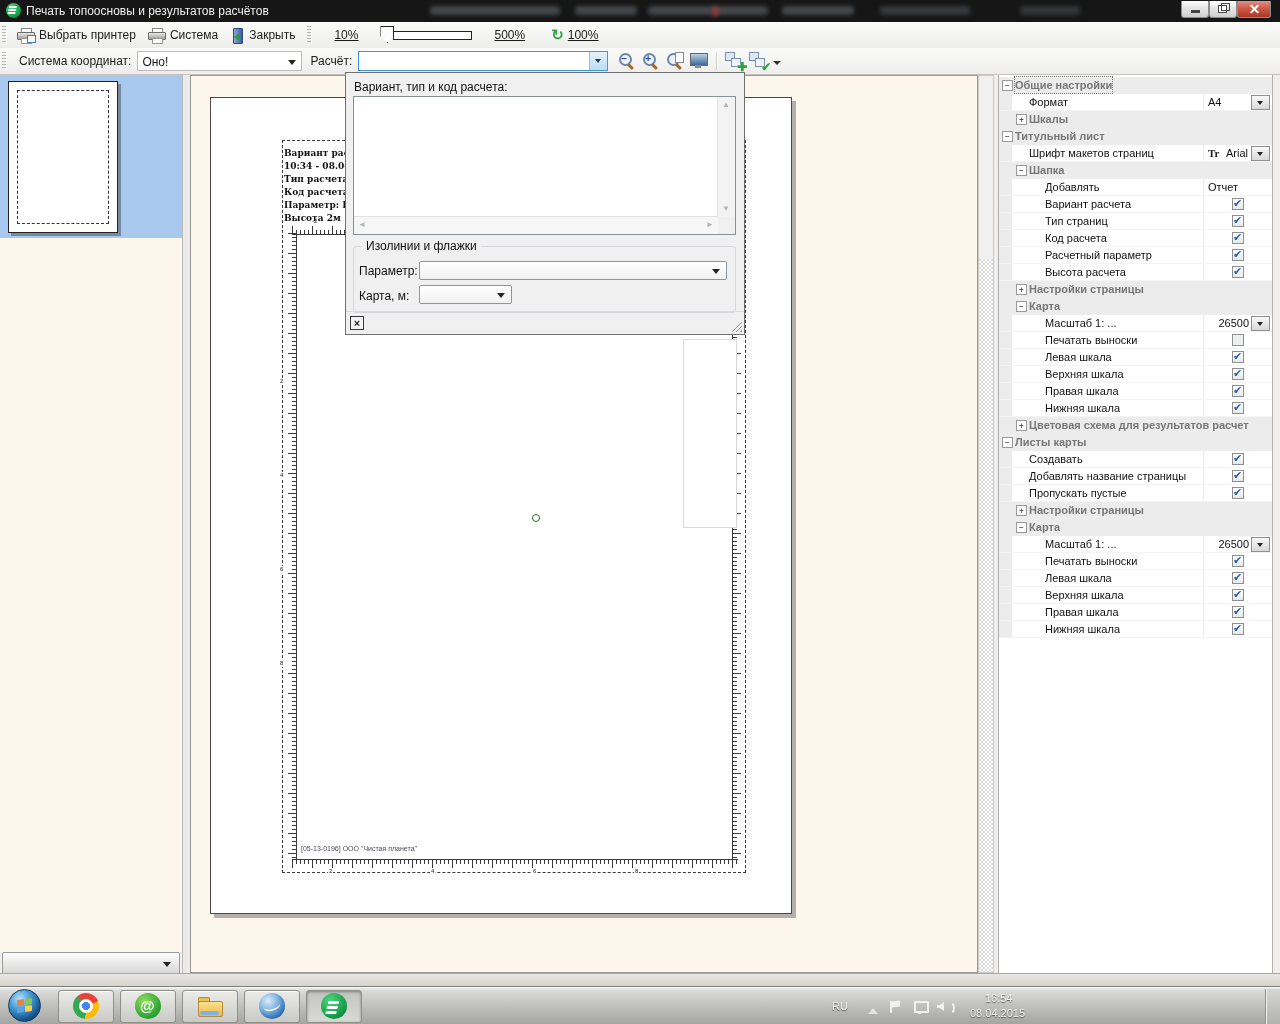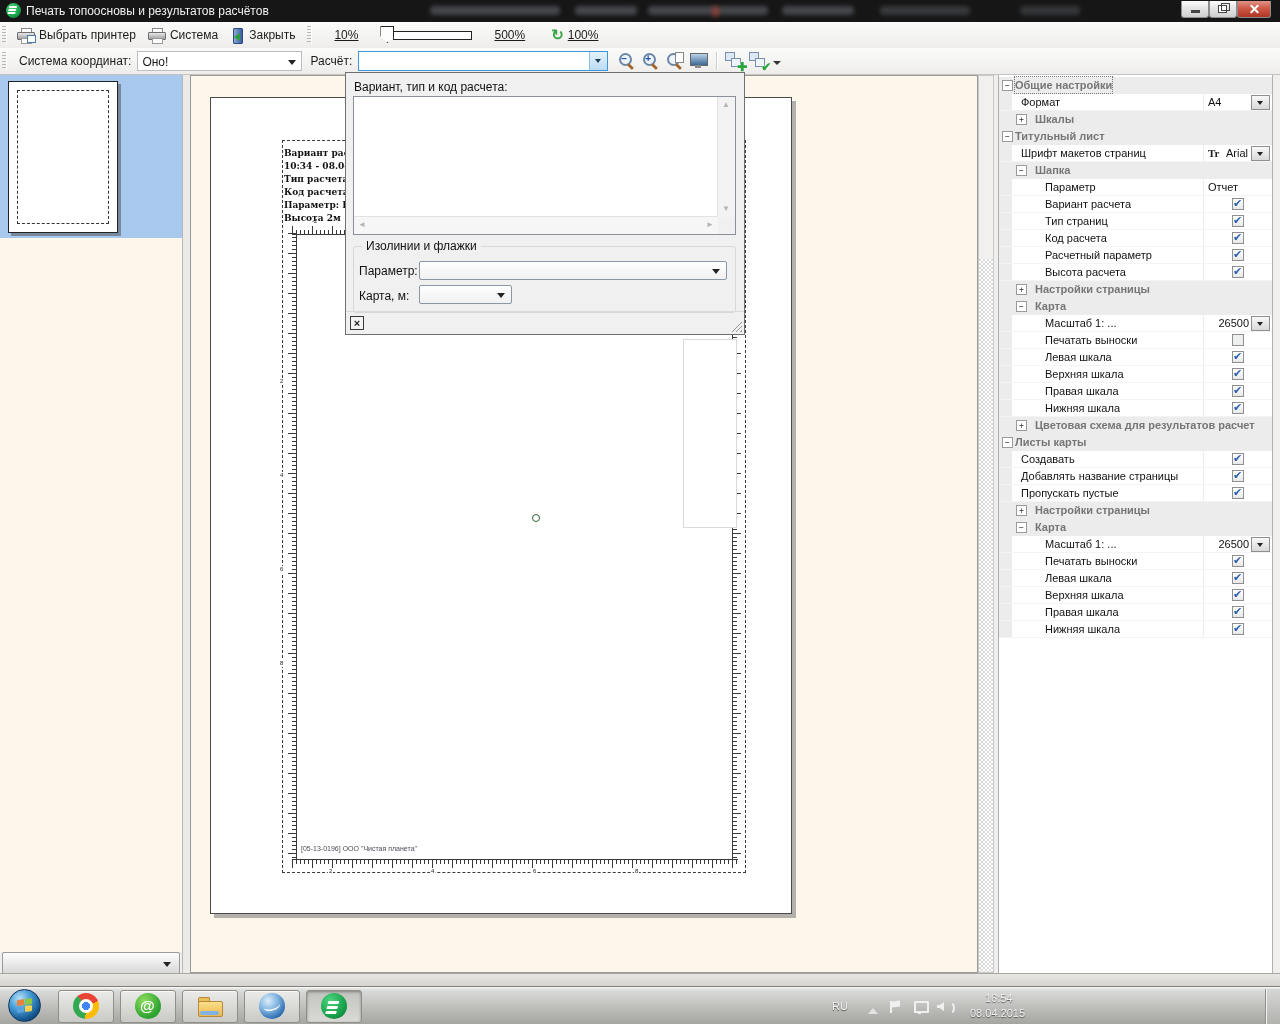--- a/index.html
+++ b/index.html
@@ -141,24 +141,24 @@
   
   #props{position:absolute;left:998px;top:75px;width:275px;height:898px;background:#fff;
       border-left:1px solid #b0b0b0;border-right:1px solid #b0b0b0;box-sizing:border-box;padding-top:2px;}
   .prow{position:relative;height:17px;box-sizing:border-box;font-size:11px;line-height:16px;}
   .prow.cat{background:#ececec;color:#767676;font-weight:bold;}
   .prow.item{background:#fff;border-bottom:1px solid #f4f4f4;}
   .prow.item .gutter{position:absolute;left:0;top:0;bottom:0;width:13px;background:#ececec;}
   .expbox{position:absolute;top:3px;width:9px;height:9px;background:#fff;border:1px solid #9a9a9a;box-sizing:content-box;
       font:8px/9px "DejaVu Sans Mono",monospace;text-align:center;color:#333;font-weight:normal;}
   .lvl0 .expbox{left:3px;} .lvl1 .expbox{left:17px;}
-  .clabel{position:absolute;top:0;} .lvl0 .clabel{left:16px;} .lvl1 .clabel{left:36px;}
+  .clabel{position:absolute;top:0;} .lvl0 .clabel{left:16px;} .lvl1 .clabel{left:30px;}
   .clabel.focus{outline:1px dotted #777;}
   .ilabel{position:absolute;top:0;color:#111;white-space:nowrap;overflow:hidden;max-width:160px;}
-  .ind1{left:22px;} .ind2{left:46px;}
+  .ind1{left:30px;} .ind2{left:46px;}
   .vcell{position:absolute;left:204px;right:1px;top:0;bottom:0;border-left:1px solid #ececec;}
   .vtext{position:absolute;left:4px;top:0;color:#111;}
   .vtext.ralign{left:auto;right:22px;}
   .pbtn{position:absolute;right:1px;top:1px;width:17px;height:13px;background:linear-gradient(#f8f8f8,#d9d9d9);
       border:1px solid #8f8f8f;box-sizing:content-box;}
   .pbtn::after{content:'';position:absolute;left:5px;top:5px;border:3px solid transparent;border-top:4px solid #222;}
   .pcheck{position:absolute;left:28px;top:2px;width:12px;height:12px;border:1px solid #8f8f8f;
       background:linear-gradient(#fff,#e7e9e9);box-sizing:border-box;}
   .pcheck.off{background:#eef0f0;}
   .pcheck.on::after{content:'✔';position:absolute;left:0px;top:-4px;font-size:11px;color:#2b5fb0;}
@@ -425,21 +425,21 @@
           <span class="vtext after-ficon">Arial</span>
           <span class="pbtn"></span>
         </div>
       </div>
       <div class="prow cat lvl1">
         <span class="expbox">−</span>
         <span class="clabel">Шапка</span>
       </div>
       <div class="prow item">
         <span class="gutter"></span>
-        <span class="ilabel ind2">Параметр</span>
+        <span class="ilabel ind2">Добавлять</span>
         <div class="vcell">
           <span class="vtext">Отчет</span>
         </div>
       </div>
       <div class="prow item">
         <span class="gutter"></span>
         <span class="ilabel ind2">Вариант расчета</span>
         <div class="vcell">
           <span class="pcheck on"></span>
         </div>

